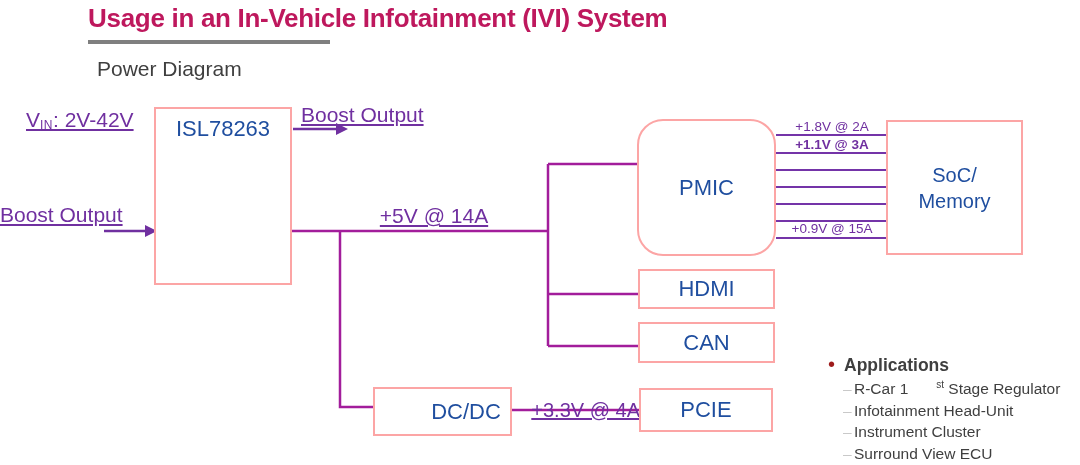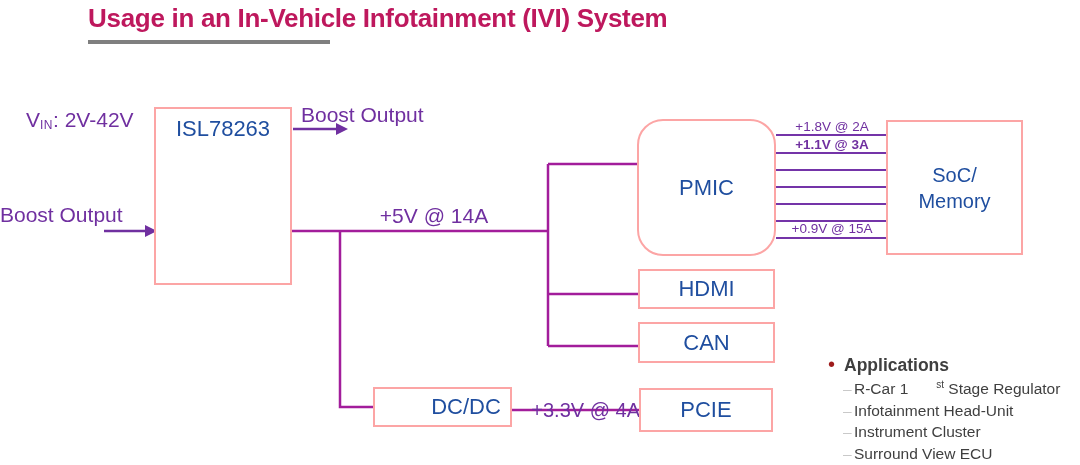--- a/index.html
+++ b/index.html
@@ -8,37 +8,37 @@
     font-family:"Liberation Sans",sans-serif;overflow:hidden;
   }
   .abs{position:absolute;}
   .title{
     left:88px;top:3px;font-size:26px;font-weight:bold;color:#be185d;
     letter-spacing:-0.3px;white-space:nowrap;
   }
   .title-rule{left:88px;top:40px;width:242px;height:4px;background:#7F7F7F;}
   .subtitle{left:97px;top:57px;font-size:21px;color:#3F3F3F;white-space:nowrap;}
   .wires{left:0;top:0;}
-  .purple-label{color:#7030A0;white-space:nowrap;}
+  .purple-label{color:#7030A0;white-space:nowrap;text-decoration:underline;}
   .vin{left:26px;top:108px;font-size:21px;}
   .vin sub{font-size:12px;vertical-align:baseline;position:relative;top:2px;letter-spacing:0.5px;}
   .boost-left{left:0px;top:203px;font-size:21px;}
   .boost-top{left:301px;top:103px;font-size:21px;}
   .rail5v{left:348px;top:204px;width:172px;text-align:center;font-size:21px;}
   .rail33{left:508px;top:385px;width:132px;text-align:right;font-size:20px;margin-top:14px;}
   .box{
     border:2px solid #fca5a5;background:#ffffff;color:#1F4E9F;
     display:flex;align-items:center;justify-content:center;
     font-size:22px;box-sizing:border-box;z-index:2;
   }
   .box-isl{left:154px;top:107px;width:138px;height:178px;align-items:flex-start;padding-top:7px;}
   .box-pmic{left:637px;top:119px;width:139px;height:137px;border-radius:26px;}
   .box-hdmi{left:638px;top:269px;width:137px;height:40px;}
   .box-can{left:638px;top:322px;width:137px;height:41px;}
-  .box-dcdc{left:373px;top:387px;width:139px;height:40px;padding-left:47px;}
+  .box-dcdc{left:373px;top:387px;width:139px;height:49px;padding-left:47px;}
   .box-pcie{left:639px;top:388px;width:134px;height:44px;}
   .box-soc{left:886px;top:120px;width:137px;height:135px;flex-direction:column;font-size:20px;line-height:26px;}
   .vout{width:106px;text-align:center;font-size:13.5px;color:#7030A0;white-space:nowrap;z-index:1;}
   .v18{left:779px;top:119px;}
   .v11{left:779px;top:137px;font-weight:bold;}
   .v09{left:779px;top:221px;}
   .apps{left:828px;top:353px;width:252px;color:#3F3F3F;}
   .apps-head{display:flex;align-items:baseline;}
   .apps-bullet{color:#9E1B1B;font-size:20px;margin-right:9px;line-height:22px;}
   .apps-title{font-size:17.5px;font-weight:bold;line-height:22px;}
@@ -48,20 +48,21 @@
   .apps-text{white-space:nowrap;}
   .apps-text sup{font-size:10px;line-height:0;margin-left:28px;}
 </style>
 </head>
 <body>
 
 <div class="canvas">
 
   <div class="abs title">Usage in an In-Vehicle Infotainment (IVI) System</div>
   <div class="abs title-rule"></div>
+  <div class="abs subtitle">Power Diagram</div>
 
   <svg class="abs wires" width="1080" height="465" viewBox="0 0 1080 465">
     <g stroke="#A21D9B" stroke-width="2.5" fill="none">
       <path d="M292 231 H548"></path>
       <path d="M548 164 V346"></path>
       <path d="M548 164 H637"></path>
       <path d="M548 294 H638"></path>
       <path d="M548 346 H638"></path>
       <path d="M340 231 V407 H373"></path>
       <path d="M512 410 H639"></path>

